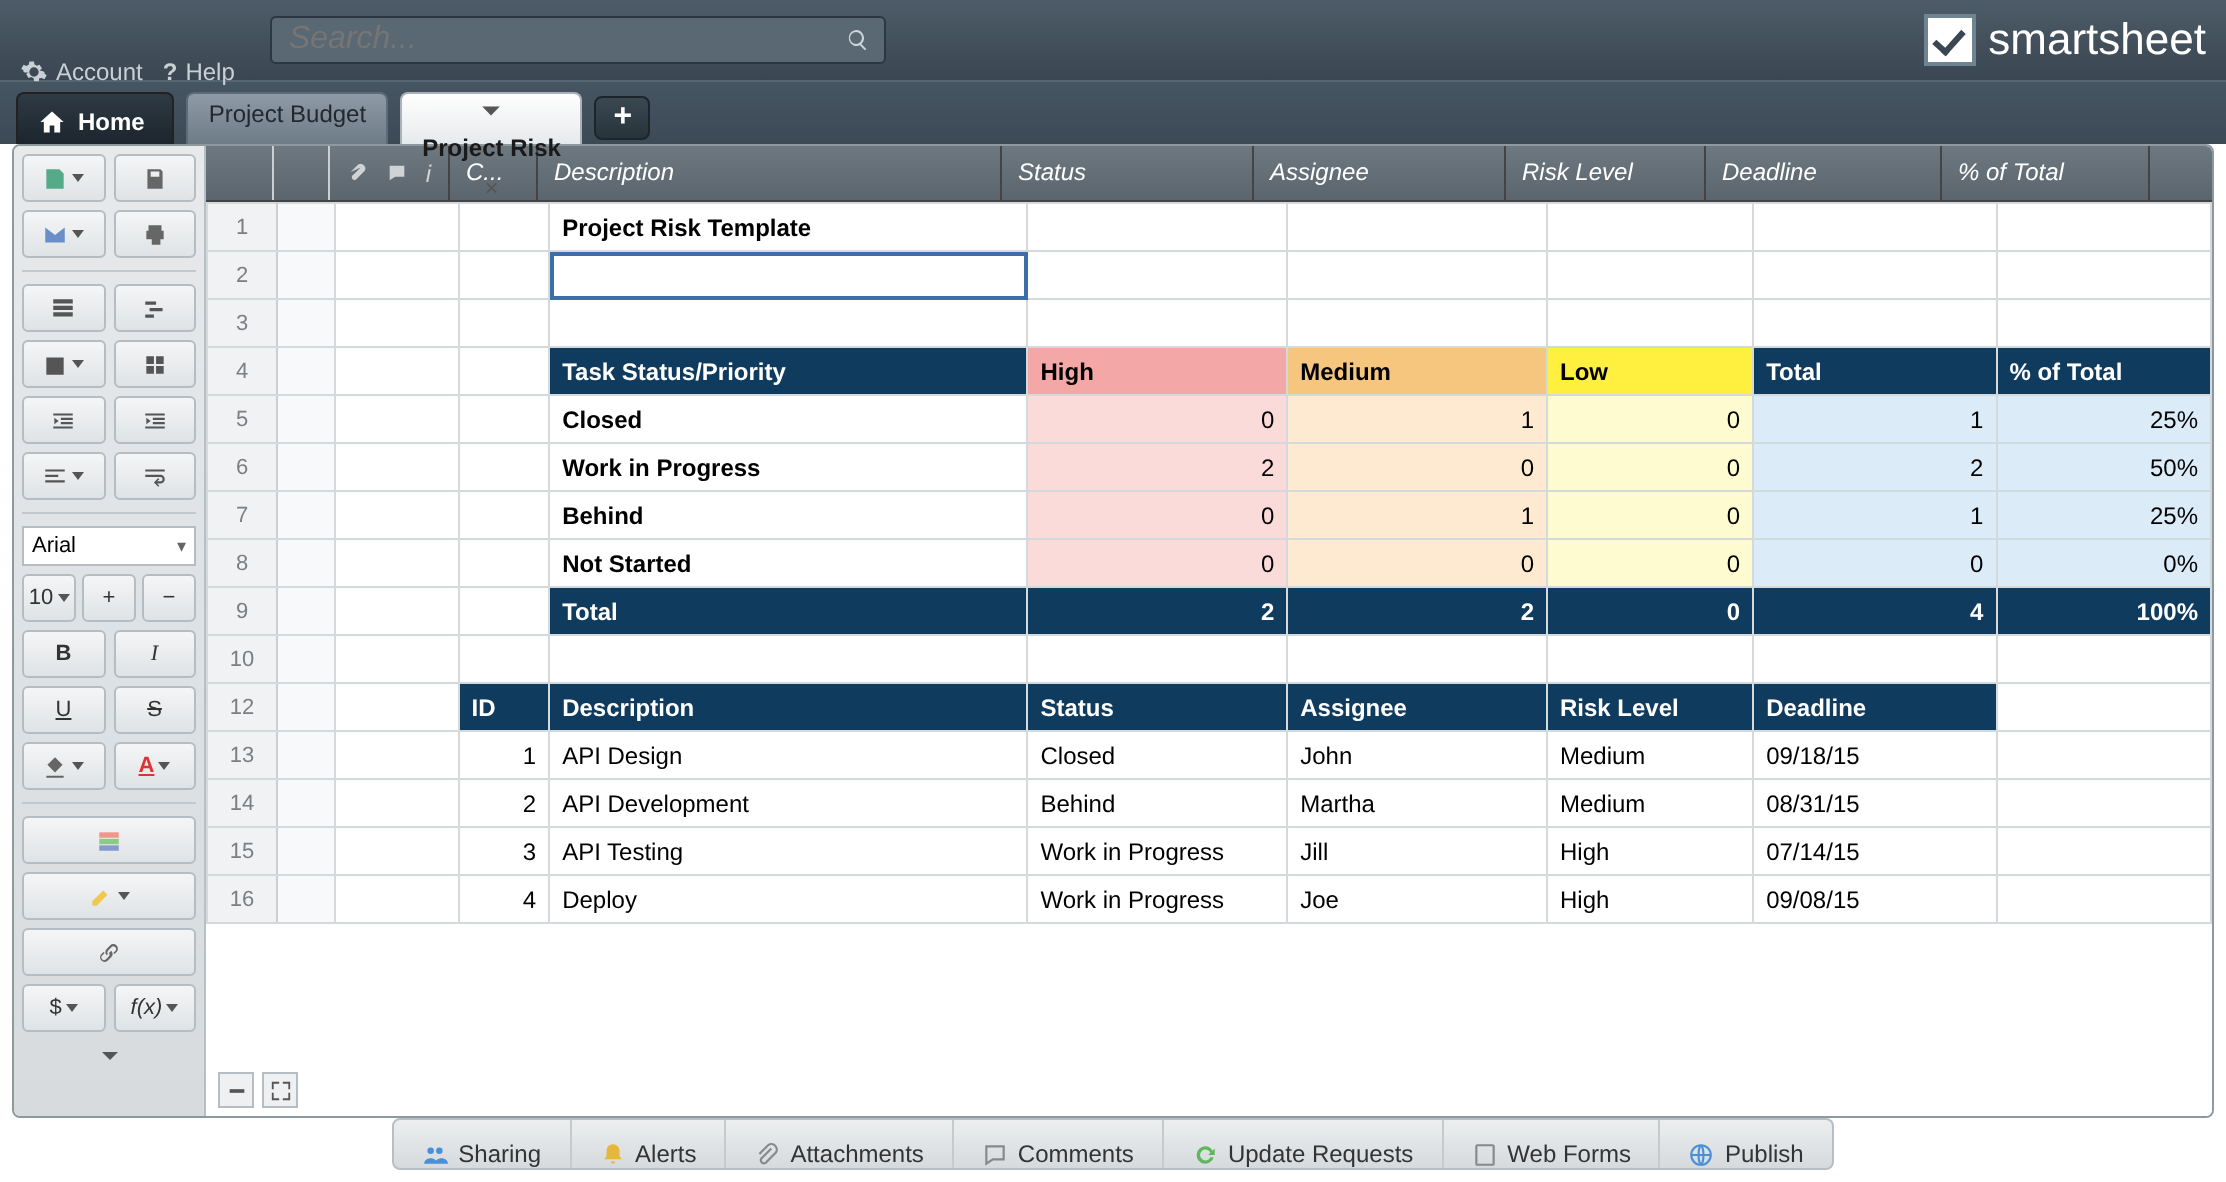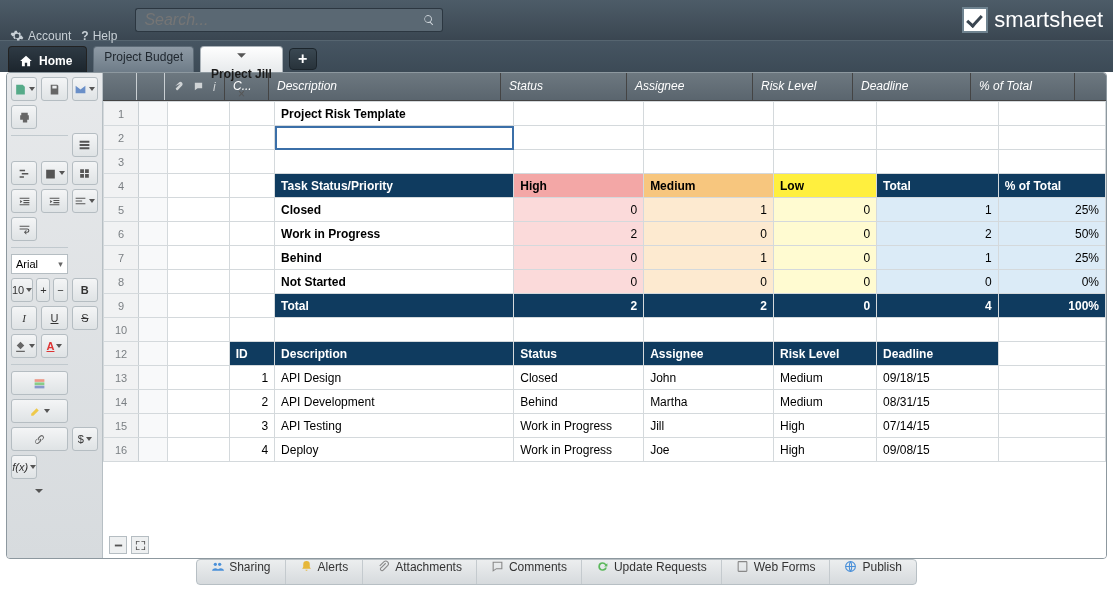--- a/index.html
+++ b/index.html
@@ -28,21 +28,21 @@
   .tab .chev svg{width:11px;height:11px;fill:#555;}
   .tab .close{ color:#555; font-weight:normal; }
   .tab.inactive .close{color:#2a3138;}
   .tab-plus{ width:28px; height:22px; margin-bottom:2px; background:linear-gradient(#3a4852,#28333b); border:1px solid #1c252c; border-radius:4px; color:#fff; display:flex;align-items:center;justify-content:center; font-size:16px; font-weight:bold; cursor:pointer;}
 
   
   .workspace { position:absolute; top:72px; left:6px; right:6px; bottom:32px; border:1px solid #8d989f; border-radius:4px; background:#edeef0; display:flex; overflow:hidden; }
 
   
   .lefttb { width:96px; background:linear-gradient(#e7e9eb,#d7dbde); border-right:1px solid #b7bfc4; padding:4px; }
-  .tb-grid { display:grid; grid-template-columns: 1fr 1fr 1fr; gap:4px; }
+  .tb-grid { display:grid; grid-template-columns: 1fr 1fr; gap:4px; }
   .tb-btn { height:24px; background:linear-gradient(#f4f5f6,#dfe3e5); border:1px solid #b5bdc2; border-radius:3px; display:flex; align-items:center; justify-content:center; cursor:pointer; font-size:11px; color:#333;}
   .tb-btn svg{width:13px;height:13px;}
   .tb-sep { grid-column:1/3; height:1px; background:#c1c9ce; margin:2px 0; }
   .tb-full{ grid-column:1/3; }
   .tb-font { height:20px; padding:2px 4px; border:1px solid #b5bdc2; background:#fff; font-size:11px; display:flex; align-items:center; justify-content:space-between;}
   .tb-font .ch{font-size:9px;color:#666;}
   .tb-row3 { display:flex; gap:3px; }
   .tb-row3 .tb-btn{flex:1;}
   .tri-down{width:0;height:0;border-left:3px solid transparent;border-right:3px solid transparent;border-top:4px solid #555;margin-left:2px;}
   .tb-arrow { grid-column:1/3; text-align:center; padding:2px; cursor:pointer;}
@@ -77,21 +77,21 @@
   .tblue-l{background:#dbebf7;}
   .tr-right{text-align:right;}
 
   .w-id{width:44px;}
   .w-desc{width:232px;}
   .w-col{width:126px;}
 
   
   .bottombar{ position:absolute; bottom:4px; left:0; right:0; height:28px; display:flex; justify-content:center;}
   .bbar-inner{ display:flex; gap:0; background:linear-gradient(#eceeef,#d6dadd); border:1px solid #b7bfc4; border-radius:4px; height:26px; align-items:center;}
-  .bbtn{ display:flex; align-items:flex-start; gap:5px; padding:0 14px; height:100%; border-right:1px solid #c4cace; cursor:pointer; color:#333;}
+  .bbtn{ display:flex; align-items:flex-end; gap:5px; padding:0 14px; height:100%; border-right:1px solid #c4cace; cursor:pointer; color:#333;}
   .bbtn:last-child{border-right:0;}
   .bbtn svg{width:13px;height:13px;}
 
   
   .sheet-zoom{position:absolute; bottom:4px; left:6px; display:flex; gap:4px;}
   .sheet-zoom .zb{width:18px;height:18px;border:1px solid #b5bdc2;background:#eef0f1;display:flex;align-items:center;justify-content:center;cursor:pointer;}
   .sheet-zoom svg{width:11px;height:11px;fill:#555;}
 </style>
 </head>
 <body>
@@ -129,21 +129,21 @@
     <span>Home</span>
   </div>
   <div class="tab inactive">
     <span>Project Budget</span>
     <span class="close">×</span>
   </div>
   <div class="tab active">
     <span class="chev"><svg viewBox="0 0 10 10">
           <path d="M1 3l4 4 4-4z"></path>
         </svg></span>
-    <span>Project Jill</span>
+    <span>Project Risk</span>
     <span class="close">×</span>
   </div>
   <div class="tab-plus">+</div>
 </div>
 
 <div class="workspace">
 
   <div class="lefttb">
     <div class="tb-grid">
       <div class="tb-btn">

